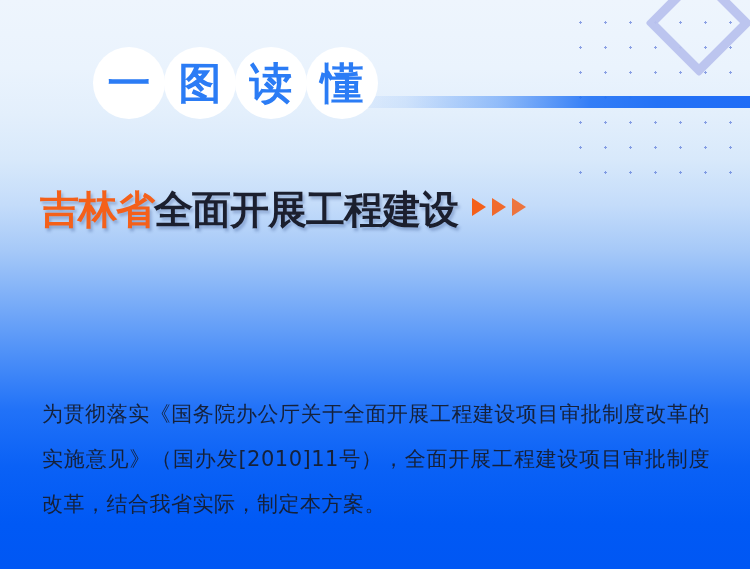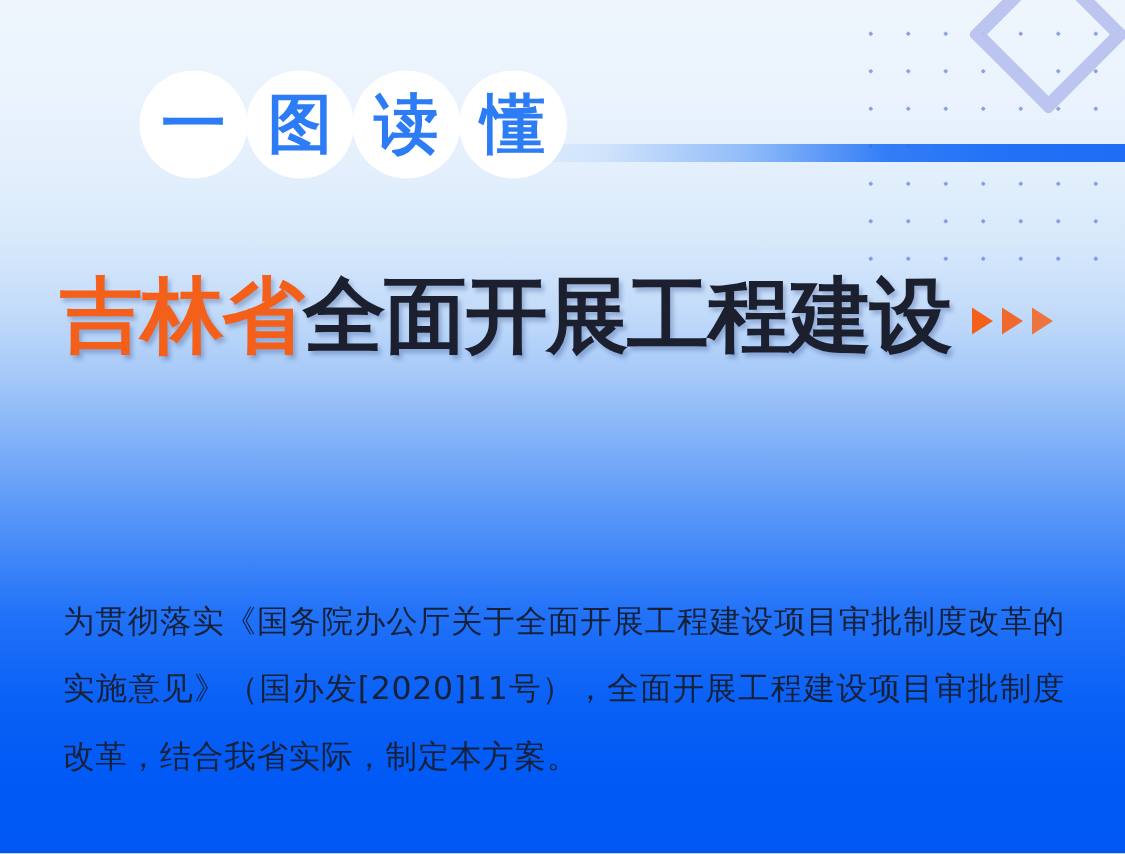--- a/index.html
+++ b/index.html
@@ -105,21 +105,21 @@
   }
 
   
   .headline {
     position: absolute;
     left: 40px;
     top: 168px;
     width: 700px;
   }
   .headline-line {
-    font-size: 55px;
+    font-size: 39px;
     font-weight: bold;
     line-height: 84px;
     letter-spacing: -1px;
     white-space: nowrap;
     font-family: "DejaVu Sans", "Liberation Sans", sans-serif;
     text-shadow: 2px 3px 3px rgba(20,50,120,.28);
   }
   .hl-orange { color: #f4601a; }
   .hl-dark   { color: #1b1f2e; }
 
@@ -176,16 +176,16 @@
     <div class="badge-char">懂</div>
   </div>
 
   <div class="headline">
     <div class="headline-line">
       <span class="hl-orange">吉林省</span><span class="hl-dark">全面开展工程建设</span><span class="arrows"><span class="arrow-tri"></span><span class="arrow-tri"></span><span class="arrow-tri"></span></span>
     </div>
   </div>
 
   <div class="body-copy">
-    <p>为贯彻落实《国务院办公厅关于全面开展工程建设项目审批制度改革的实施意见》（国办发[2020]11号），全面开展工程建设项目审批制度改革，结合我省实际，制定本方案。</p>
+    <p>为贯彻落实《国务院办公厅关于全面开展工程建设项目审批制度改革的实施意见》（国办发[2010]11号），全面开展工程建设项目审批制度改革，结合我省实际，制定本方案。</p>
   </div>
 
 </div>
 
 </body></html>

